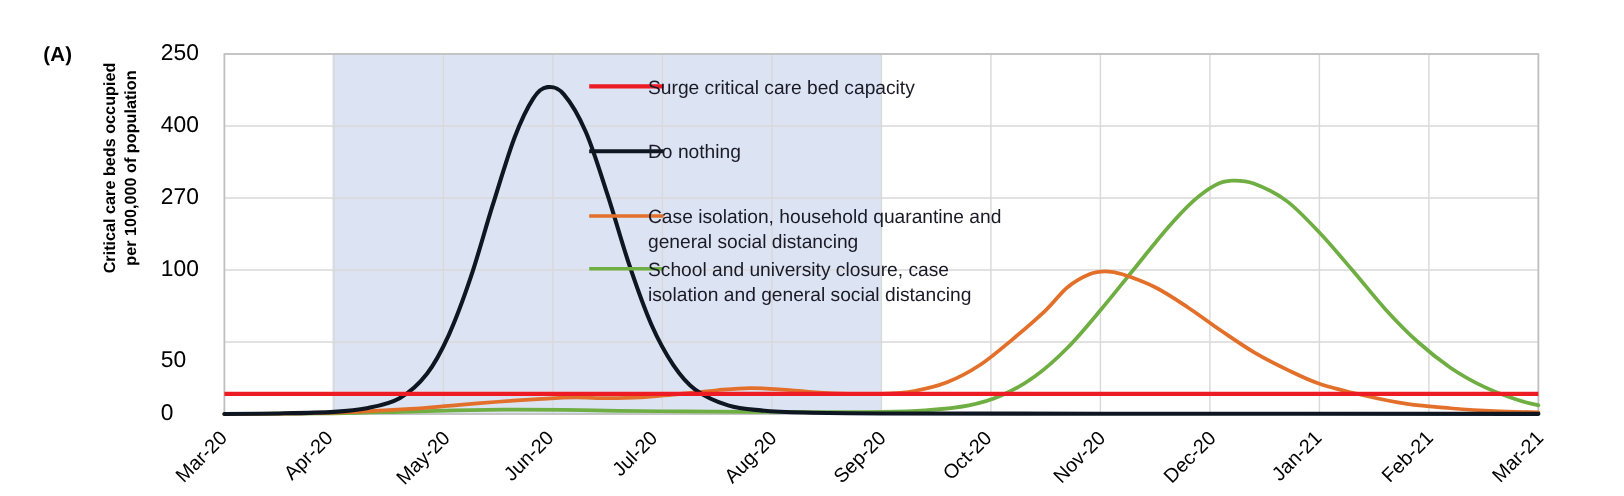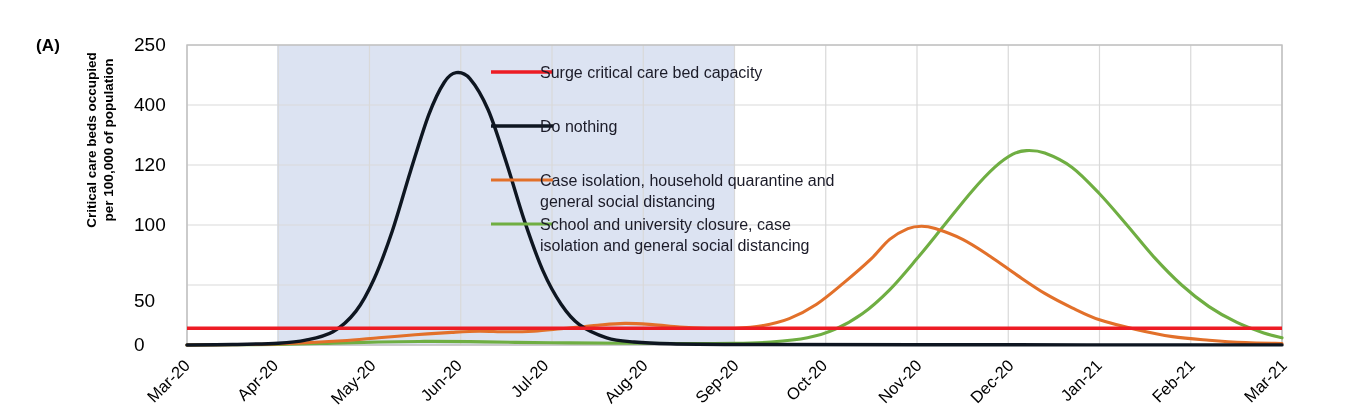--- a/index.html
+++ b/index.html
@@ -88,21 +88,21 @@
 
   <div class="y-axis-title">
     <span>Critical care beds occupied</span>
     <span>per 100,000 of population</span>
   </div>
 
   <div class="y-ticks-col">
     <div class="y-tick-label" style="top:345px">0</div>
     <div class="y-tick-label" style="top:301px">50</div>
     <div class="y-tick-label" style="top:225px">100</div>
-    <div class="y-tick-label" style="top:165px">120</div>
+    <div class="y-tick-label" style="top:165px">270</div>
     <div class="y-tick-label" style="top:105px">400</div>
     <div class="y-tick-label" style="top:45px">250</div>
   </div>
 
   <div>
     <div class="x-tick-label" style="left:128px;  top:356px;">Mar-20</div>
     <div class="x-tick-label" style="left:219px;  top:356px;">Apr-20</div>
     <div class="x-tick-label" style="left:311px;  top:356px;">May-20</div>
     <div class="x-tick-label" style="left:402px;  top:356px;">Jun-20</div>
     <div class="x-tick-label" style="left:494px;  top:356px;">Jul-20</div>

